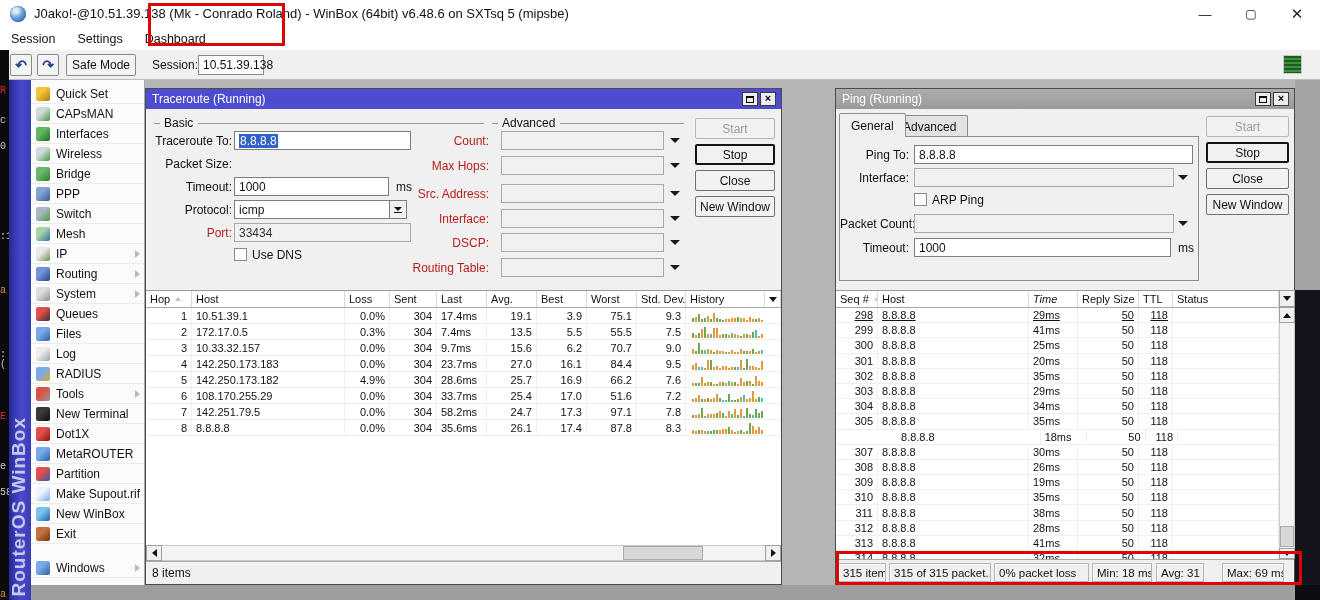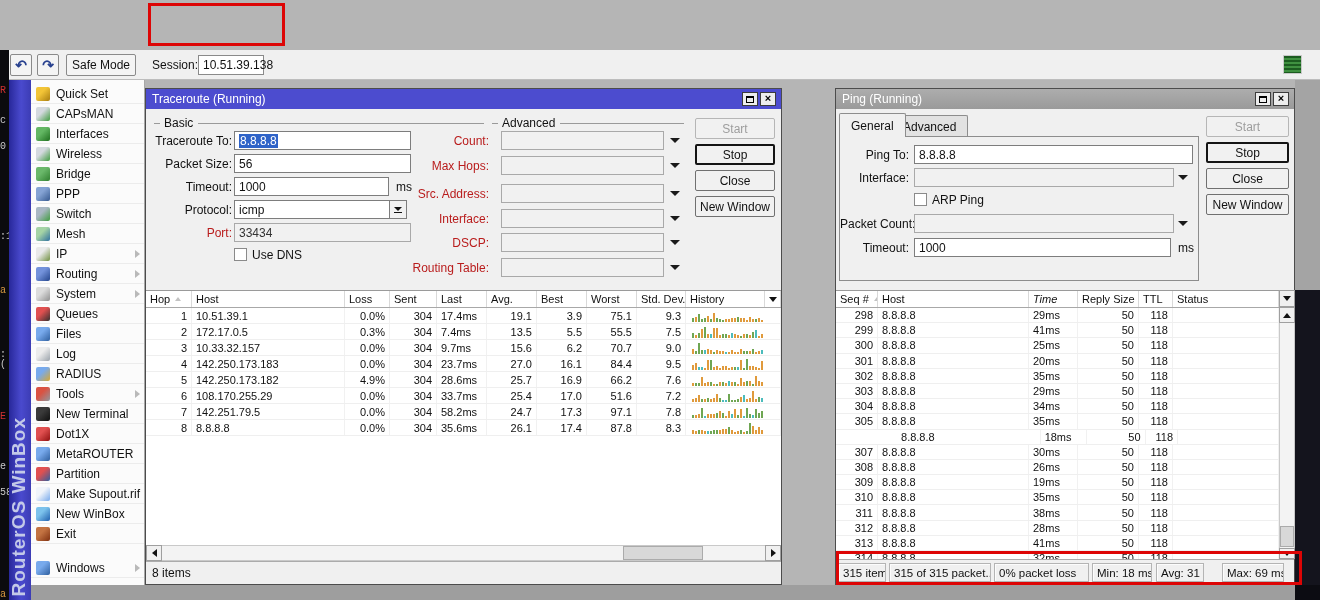--- a/index.html
+++ b/index.html
@@ -112,21 +112,35 @@
   .mdi-right { left:1295px; top:80px; width:25px; height:520px; background:#a4a4a4; }
   .mdi-right-dark { left:1295px; top:290px; width:25px; height:310px; background:#14141d; }
   .bottom-strip { left:31px; top:585px; width:1264px; height:15px; background:#9e9e9e; }
   .corner-dark { left:1295px; top:585px; width:25px; height:15px; background:#0c0c12; }
 </style>
 </head>
 <body>
 
 <div class="screen">
 
-
+  <div class="abs titlebar">
+    <span class="app-icon"></span>
+    <span class="title-text"><span>J0ako!-@10.51.39.138 </span><span>(Mk - Conrado Roland)</span><span> - WinBox (64bit) v6.48.6 on SXTsq 5 (mipsbe)</span></span>
+    <div class="win-controls">
+      <span class="wc">—</span>
+      <span class="wc" style="font-size:12px;">▢</span>
+      <span class="wc" style="font-size:15px;">✕</span>
+    </div>
+  </div>
+
+  <div class="abs menubar" id="menu-list">
+      <span class="menu-item">Session</span>
+      <span class="menu-item">Settings</span>
+      <span class="menu-item">Dashboard</span>
+    </div>
 
   <div class="abs toolbar">
     <span class="tool-btn" style="left:10px;">↶</span>
     <span class="tool-btn" style="left:37px;">↷</span>
     <span class="safe-mode">Safe Mode</span>
     <span class="session-label">Session:</span>
     <span class="session-box">10.51.39.138</span>
     <span class="conn-indicator"></span>
   </div>
 
@@ -269,21 +283,20 @@
 
     <div class="legend" style="left:8px; top:27px; width:330px;">Basic</div>
     <div class="legend" style="left:346px; top:27px; width:192px;">Advanced</div>
 
     <div class="flabel" style="left:4px; top:45px; width:82px;">Traceroute To:</div>
     <div class="finput" style="left:88px; top:42px; width:177px;">
         <span class="sel">8.8.8.8</span>
       </div>
 
     <div class="flabel" style="left:4px; top:68px; width:82px;">Packet Size:</div>
-    <div class="finput" style="left:88px; top:65px; width:177px;">56</div>
 
     <div class="flabel" style="left:4px; top:91px; width:82px;">Timeout:</div>
     <div class="finput" style="left:88px; top:88px; width:155px;">1000</div>
     <span class="unit" style="left:250px; top:91px;">ms</span>
 
     <div class="flabel" style="left:4px; top:114px; width:82px;">Protocol:</div>
     <div class="finput" style="left:88px; top:111px; width:161px;">icmp</div>
     <div class="combo-btn" style="left:243px; top:111px;">
         <span class="tri"></span>
         <span class="bar"></span>
@@ -714,21 +727,21 @@
     <div class="tablewrap" style="left:0px; top:201px; width:443px; height:269px;">
       <div class="thead" id="ping-thead">
           <span class="th" style="width: 42px;">Seq #<span class="sortmark"></span></span>
           <span class="th" style="width: 151px;">Host</span>
           <span class="th" style="width: 49px; font-style: italic;">Time</span>
           <span class="th" style="width: 61px;">Reply Size</span>
           <span class="th" style="width: 34px;">TTL</span>
           <span class="th" style="width: 106px;">Status</span>
         </div>
       <div id="ping-tbody" style="overflow:hidden; height:252px;">
-          <div class="trow" style="height: 15.2px;">
+          <div class="trow" style="height: 15.2px; text-decoration: underline;">
             <span class="td r" style="width: 42px;">298</span>
             <span class="td l" style="width: 151px;">8.8.8.8</span>
             <span class="td l" style="width: 49px;">29ms</span>
             <span class="td r" style="width: 61px;">50</span>
             <span class="td r" style="width: 34px;">118</span>
             <span class="td l" style="width: 106px;"></span>
           </div>
           <div class="trow" style="height: 15.2px;">
             <span class="td r" style="width: 42px;">299</span>
             <span class="td l" style="width: 151px;">8.8.8.8</span>

